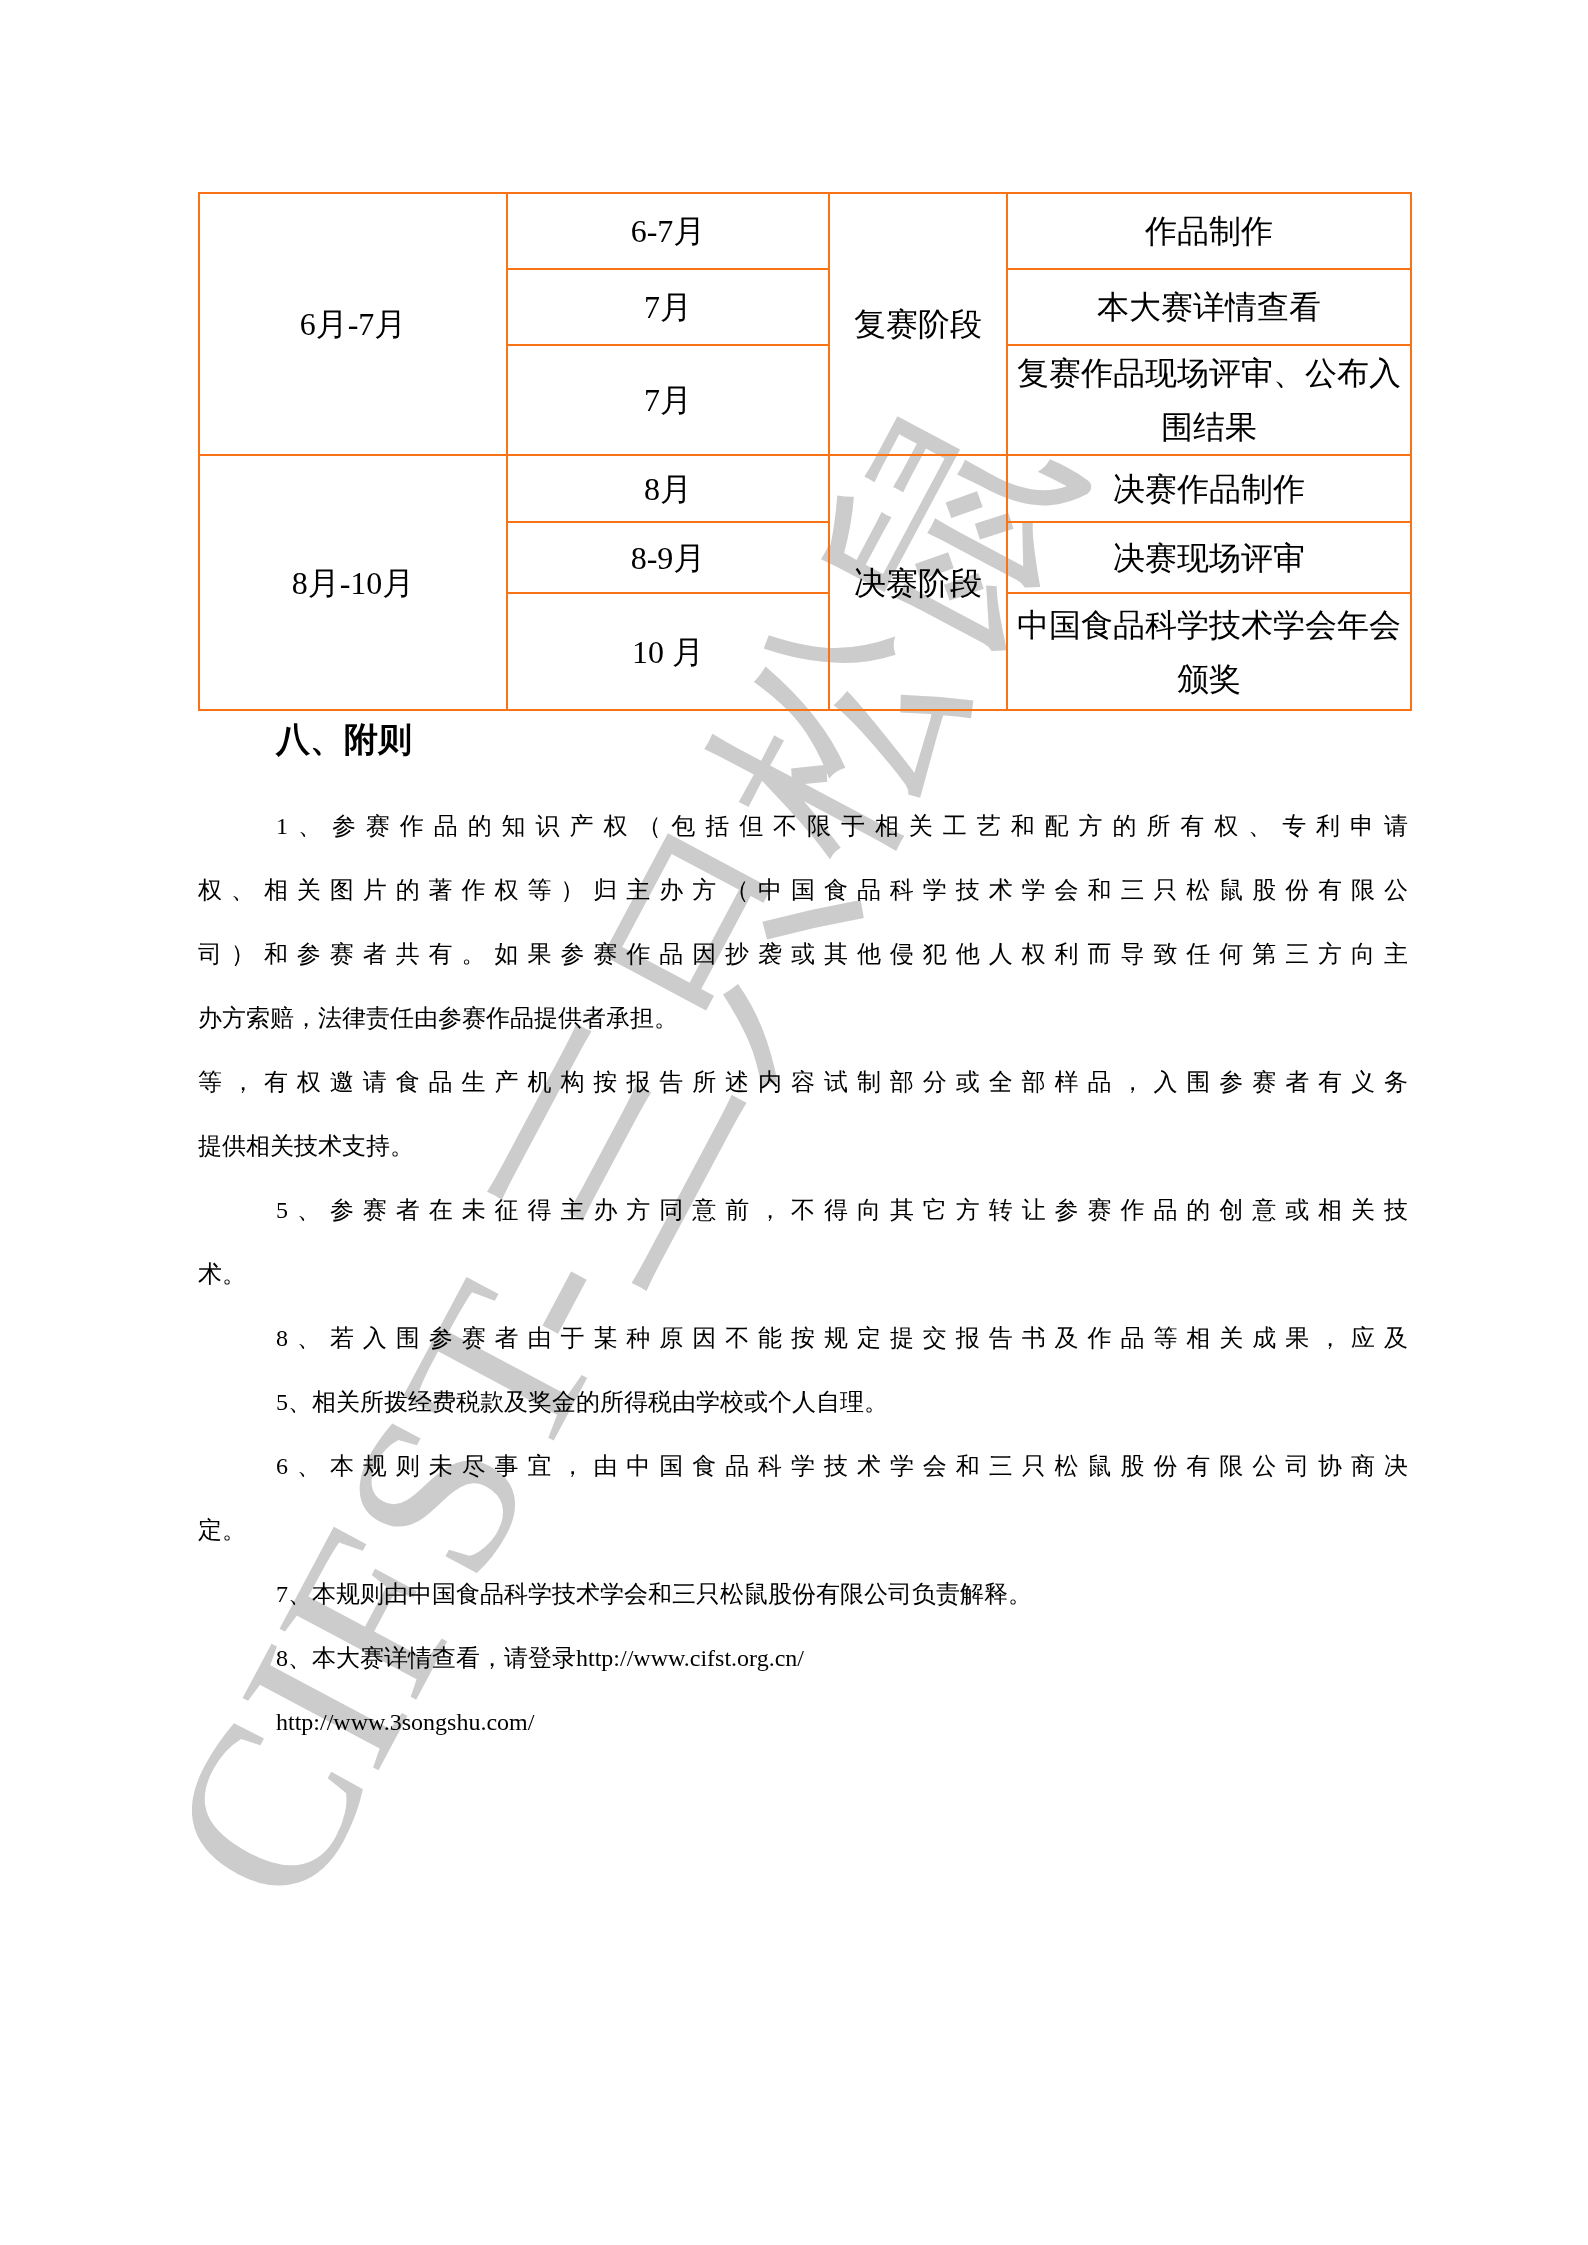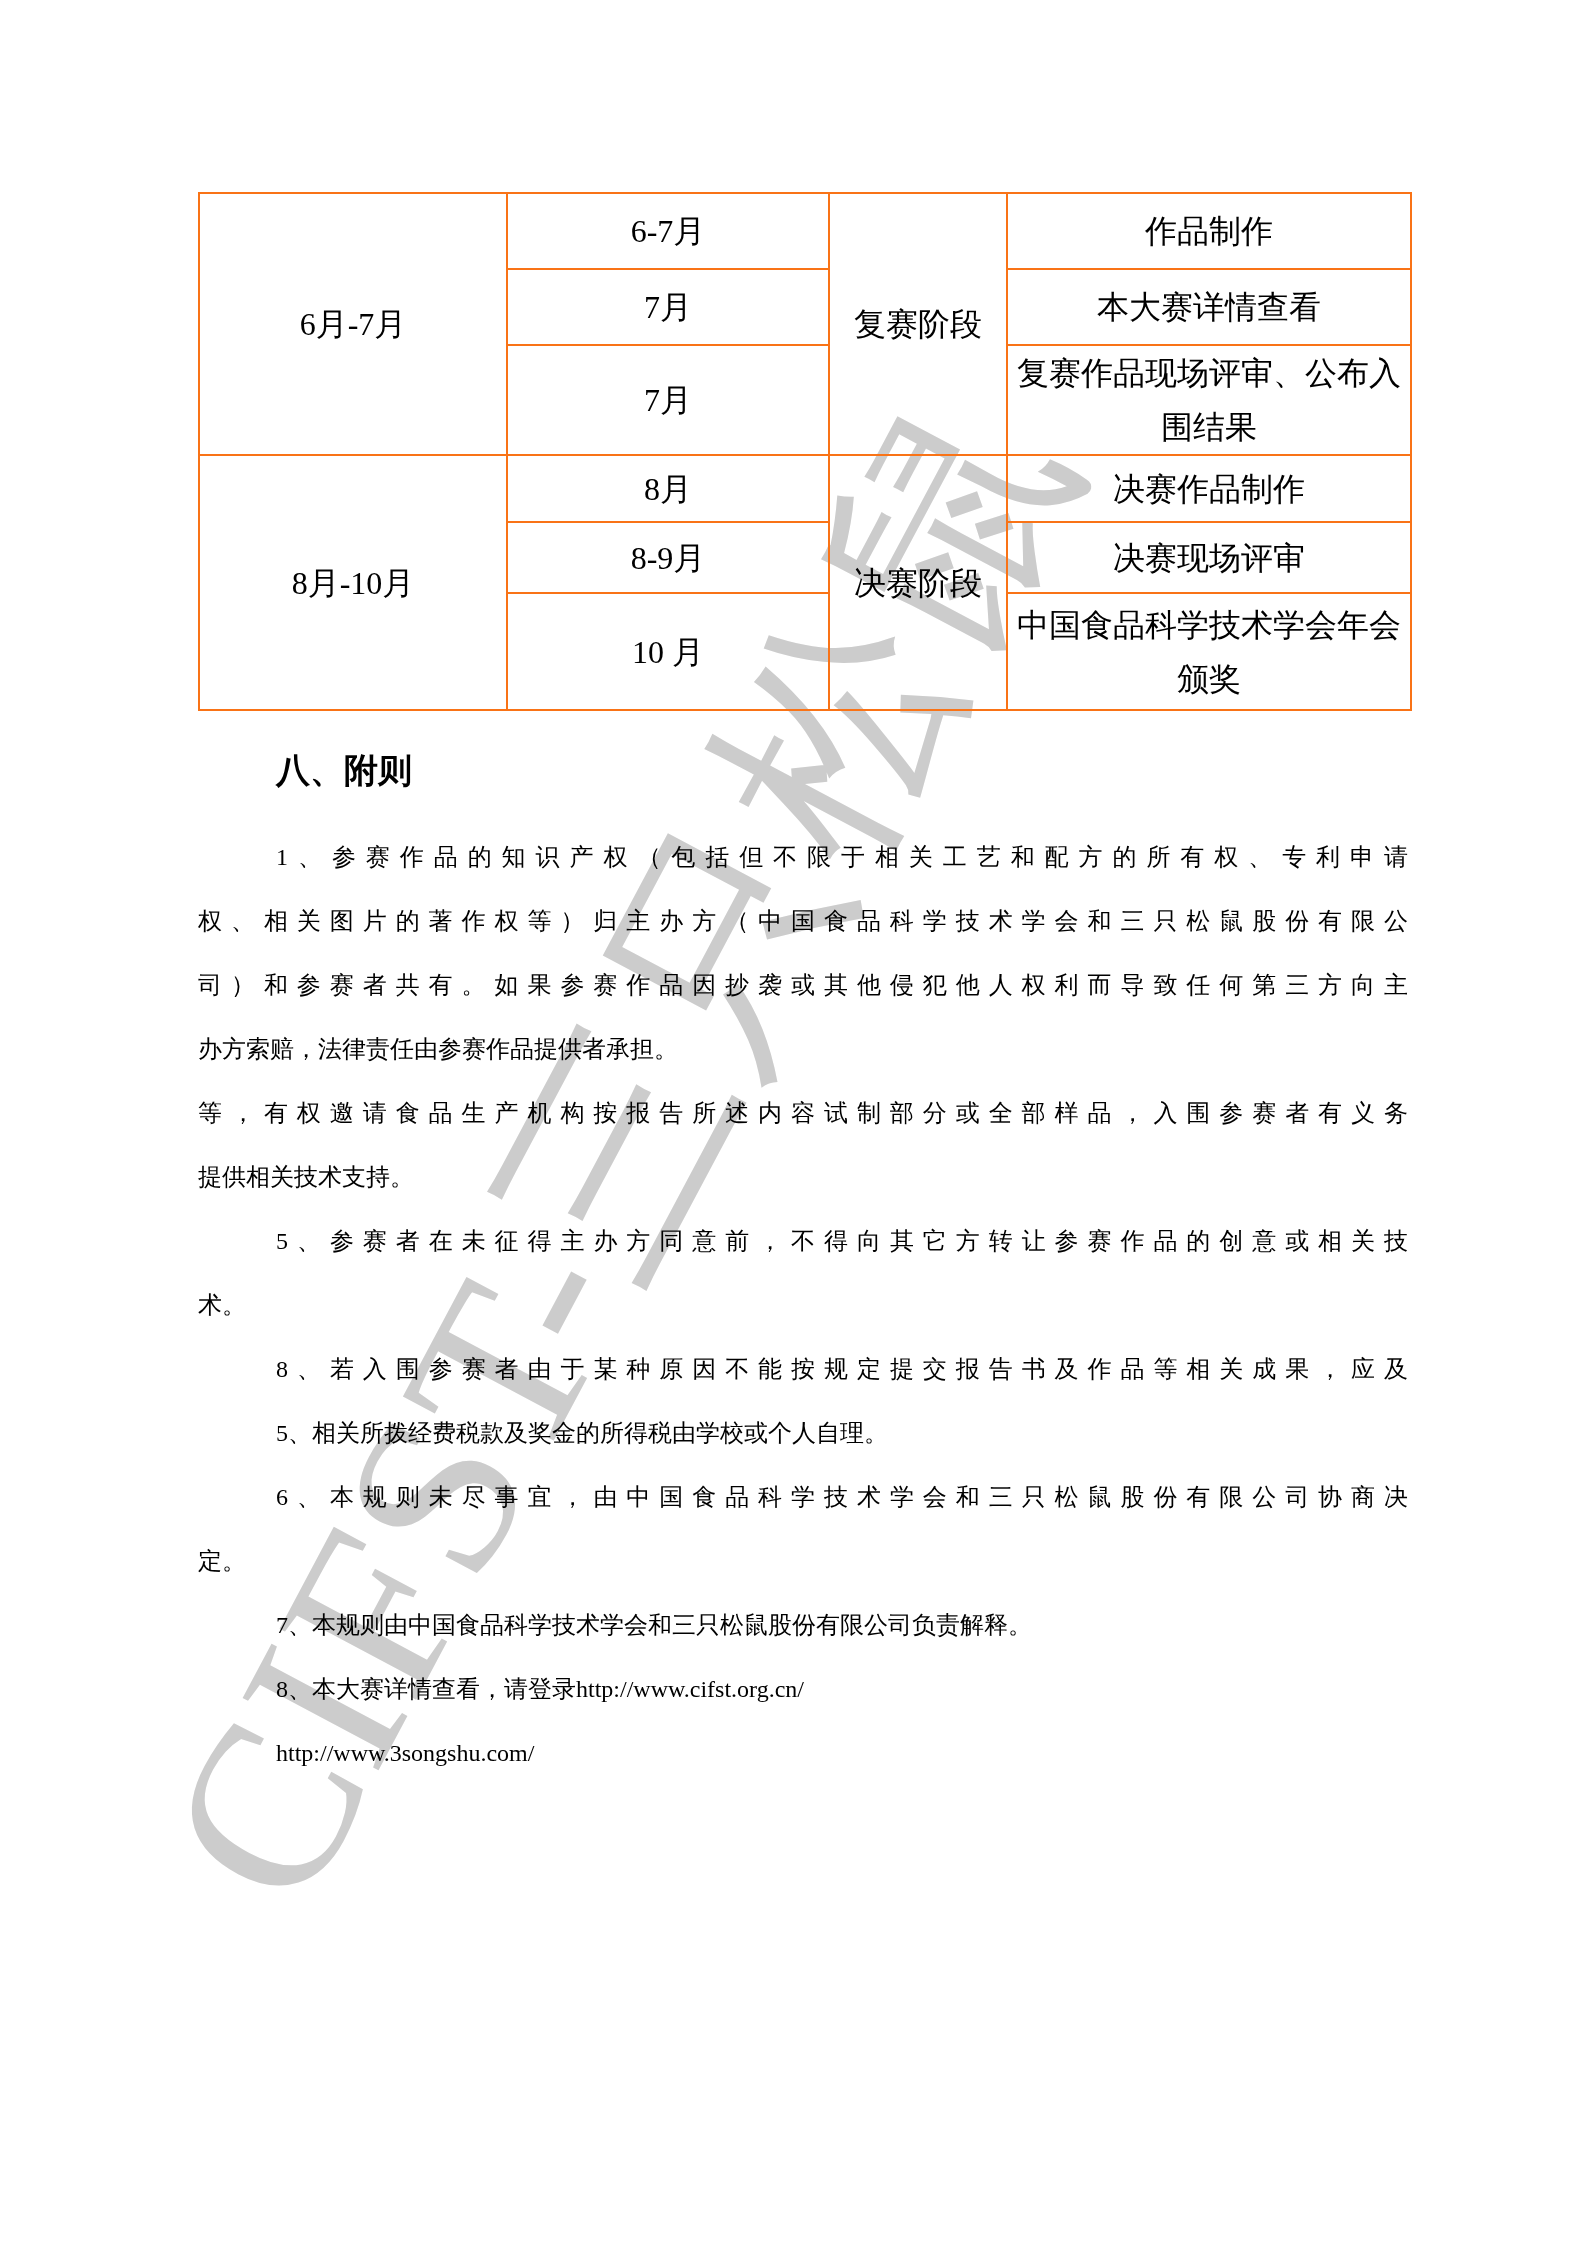--- a/index.html
+++ b/index.html
@@ -52,21 +52,21 @@
   .r1 { height: 76px; }
   .r2 { height: 76px; }
   .r3 { height: 108px; }
   .r4 { height: 67px; }
   .r5 { height: 71px; }
   .r6 { height: 117px; margin-left: 32px; }
   
   .content {
     position: absolute;
     left: 198px;
-    top: 747px;
+    top: 716px;
     width: 1210px;
     z-index: 1;
   }
   .heading {
     font-size: 34px;
     line-height: 48px;
     font-weight: bold;
     margin: 0 0 30px 78px;
   }
   .ln {

